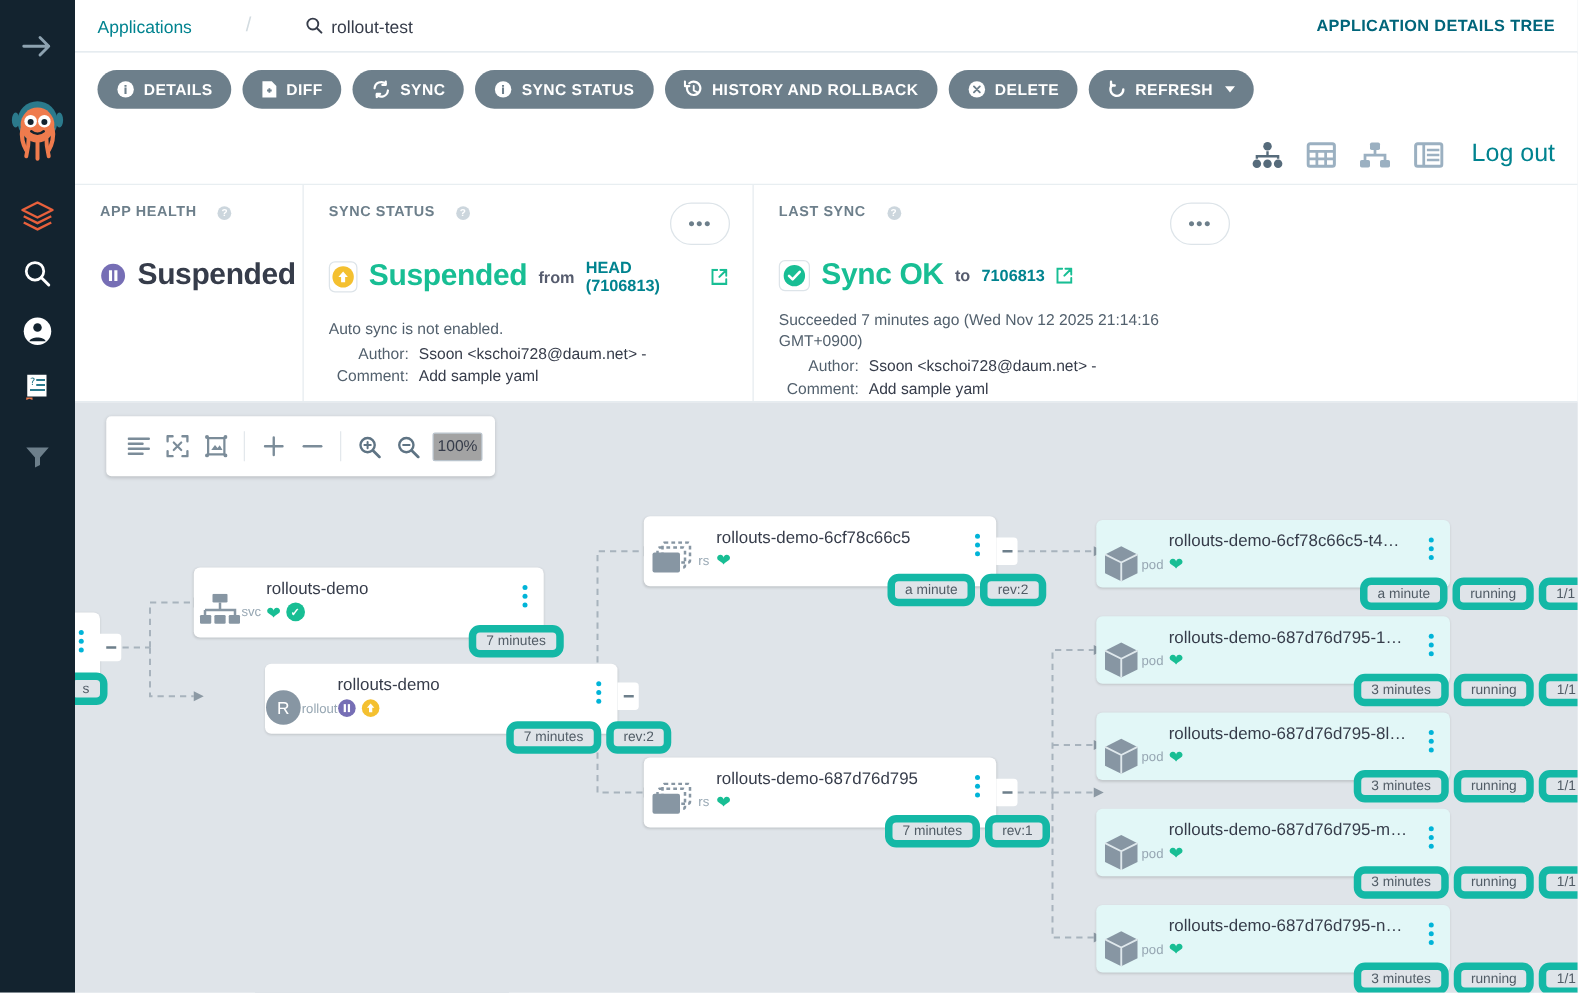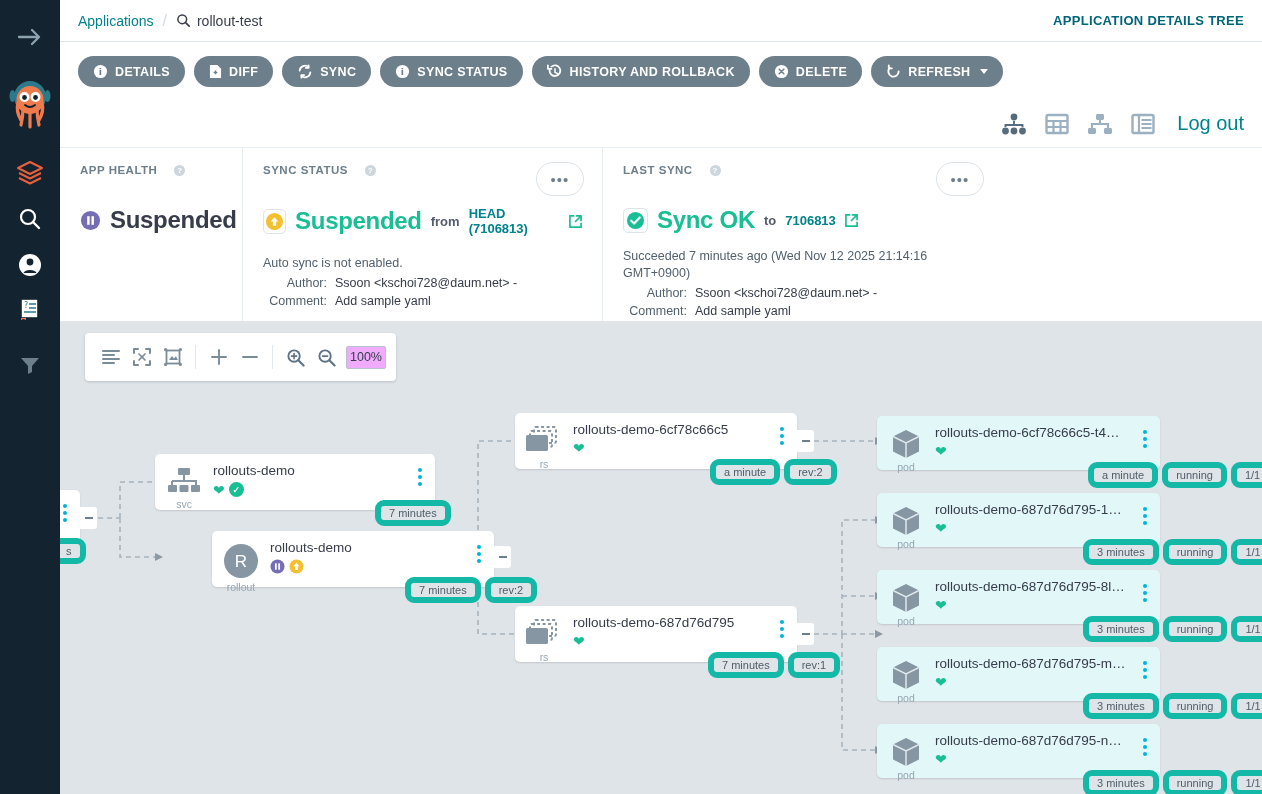--- a/index.html
+++ b/index.html
@@ -28,21 +28,21 @@
   #sb-user { margin-top: 4px; }
   #sb-docs { margin-top: 2px; }
   #sb-filter { margin-top: 14px; }
 
   
   #topbar {
     position: absolute; left: 60px; top: 0; width: 1202px; height: 42px;
     background: #fff; border-bottom: 1px solid #dee6eb;
     display: flex; align-items: center; padding: 0 18px;
   }
-  #breadcrumb { display: flex; align-items: center; font-size: 14px; }
+  #breadcrumb { display: flex; align-items: center; font-size: 14px; gap: 34px; }
   #crumb-apps { color: #00838f; cursor: pointer; }
   .crumb-sep { color: #d2dbe0; margin: 0 9px; font-size: 16px; }
   #crumb-current { display: flex; align-items: center; gap: 6px; color: #363c4a; font-size: 14px; }
   #view-title {
     margin-left: auto; color: #00657a; font-size: 13px; font-weight: bold;
     letter-spacing: .3px;
   }
 
   
   #actionbar {
@@ -117,31 +117,31 @@
   #graph-toolbar {
     position: absolute; left: 25px; top: 11px; height: 48px;
     background: #fff; border-radius: 4px; box-shadow: 0 1px 3px rgba(0,0,0,.16);
     display: flex; align-items: center; padding: 0 10px; gap: 0;
   }
   .gtb { width: 31px; height: 48px; display: flex; align-items: center; justify-content: center; cursor: pointer; }
   .gtb-sep { width: 1px; height: 24px; background: #e3e8ec; margin: 0 7px; }
   #zoom-value {
     width: 40px; height: 23px; border: 1px solid #b9c3cc; border-radius: 2px;
     font-size: 12.5px; color: #363c4a; text-align: center; line-height: 21px;
-    background: #f0abfc; margin-left: 4px; cursor: text;
+    background: #a3a3a3; margin-left: 4px; cursor: text;
   }
 
   
   .node {
     position: absolute; background: #fff; border-radius: 5px;
     box-shadow: 0 1px 2px rgba(0,0,0,.13); display: flex; align-items: flex-start;
   }
   .node.pod { background: #e2f7f7; }
   .node-ic {
-    width: 58px; min-height: 58px; display: flex; flex-direction: column;
+    width: 58px; min-height: 58px; display: flex; flex-direction: row;
     align-items: center; justify-content: center; padding-top: 12px; flex: none;
   }
   .node-kind { font-size: 10.5px; color: #97a7b3; margin-top: 2px; }
   .node-body { padding-top: 9px; flex: 1; min-width: 0; }
   .node-name {
     font-size: 13.5px; color: #363c4a; white-space: nowrap; overflow: hidden;
     text-overflow: ellipsis;
   }
   .node-icons { display: flex; align-items: center; gap: 4px; margin-top: 4px; }
   .kebab {

